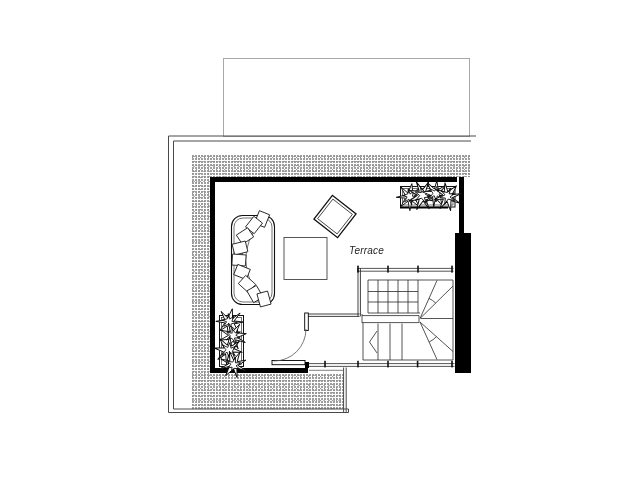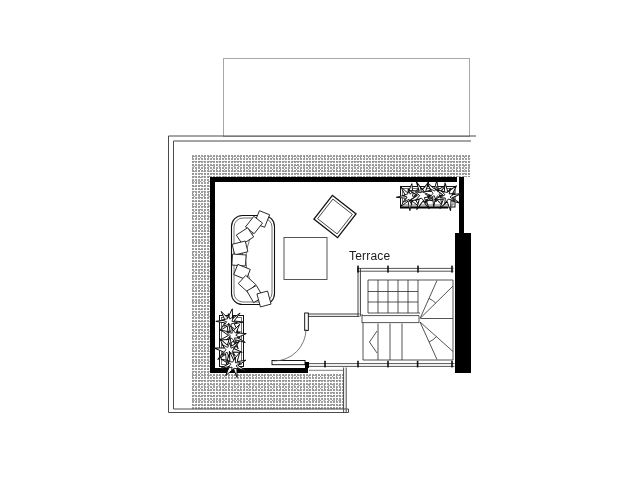--- a/index.html
+++ b/index.html
@@ -10,22 +10,22 @@
   .stipple{position:absolute;background-color:#ffffff;
     background-image:
       radial-gradient(circle at 1px 1px, #858585 0.62px, rgba(0,0,0,0) 1.05px),
       radial-gradient(circle at 2.2px 1.4px, #ababab 0.6px, rgba(0,0,0,0) 1px),
       radial-gradient(circle at 0.6px 2.6px, #979797 0.55px, rgba(0,0,0,0) 0.95px);
     background-size:3px 3px,5px 5px,4px 4px;}
   .stipple-top{left:192px;top:155px;width:279px;height:22px;}
   .stipple-left{left:192px;top:155px;width:18px;height:219px;}
   .stipple-bottom{left:192px;top:374px;width:152px;height:35px;}
   .plan-svg{position:absolute;left:0;top:0;}
-  .room-label{position:absolute;left:349px;top:252px;font-size:12px;line-height:9px;
-              color:#1c1c1c;letter-spacing:0.2px;}
+  .room-label{position:absolute;left:349px;top:246px;font-size:10px;line-height:9px;
+              color:#1c1c1c;letter-spacing:0.2px;font-style:italic;}
 </style>
 </head>
 <body>
 
 <div class="page">
 
   <div class="upper-outline"></div>
 
   <div class="stipple stipple-top"></div>
   <div class="stipple stipple-left"></div>

